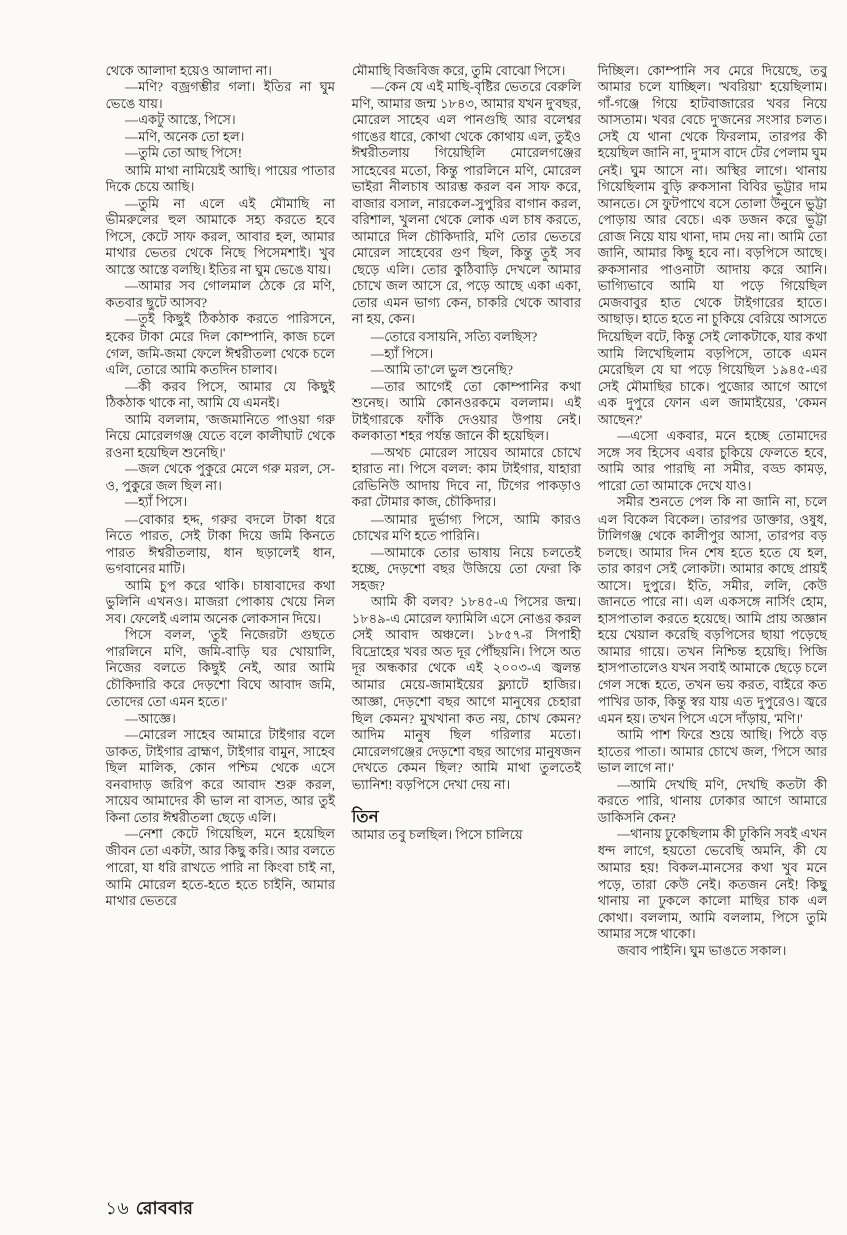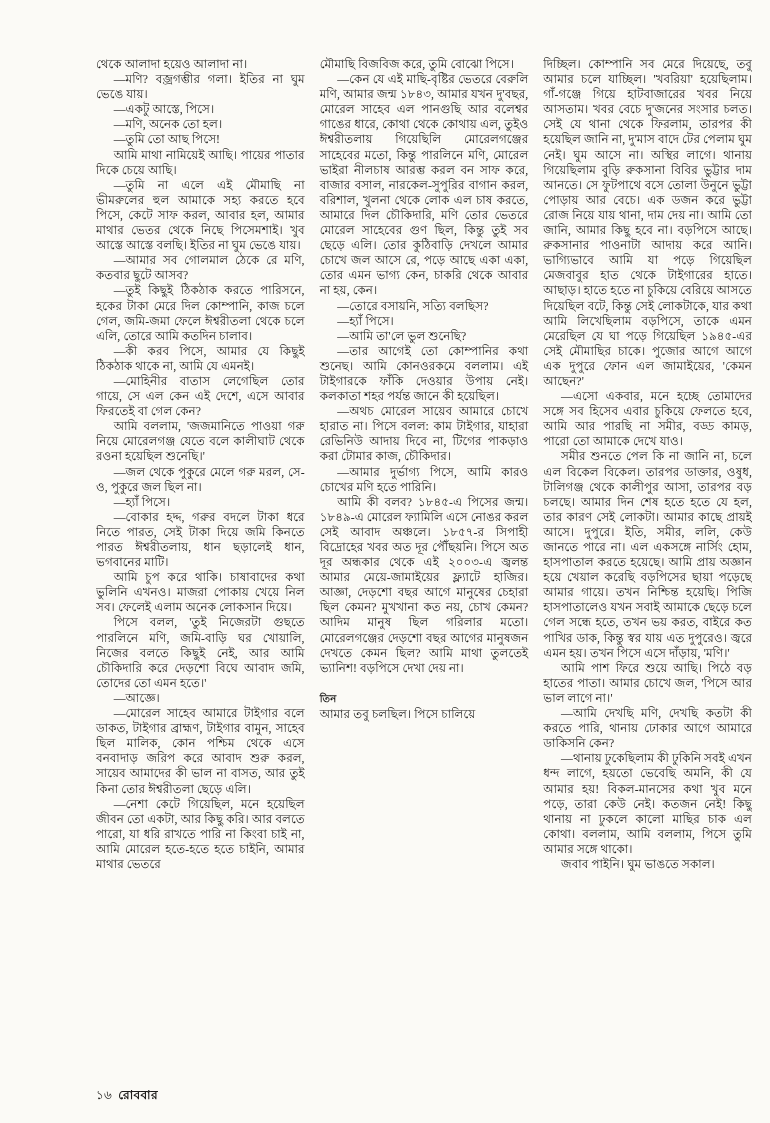--- a/index.html
+++ b/index.html
@@ -29,28 +29,28 @@
     min-width: 0;
     font-size: 11.8px;
     line-height: 15.1px;
     text-align: justify;
     letter-spacing: 0.1px;
   }
   .col p { text-indent: 1.5em; }
   .col p.noindent { text-indent: 0; }
   .section-heading {
     font-weight: bold;
-    font-size: 10px;
+    font-size: 15px;
     margin-top: 15px;
     margin-bottom: 1px;
   }
   .footer {
     position: absolute;
     left: 75px; top: 1086px;
-    font-size: 12px;
+    font-size: 16px;
     letter-spacing: 0.3px;
     display: flex;
     gap: 6px;
     align-items: flex-start;
   }
   .footer .mag { font-weight: bold; }
 </style>
 </head>
 <body>
 
@@ -60,40 +60,40 @@
         <p class="noindent">থেকে আলাদা হয়েও আলাদা না।</p>
         <p>—মণি? বজ্রগম্ভীর গলা। ইতির না ঘুম ভেঙে যায়।</p>
         <p>—একটু আস্তে, পিসে।</p>
         <p>—মণি, অনেক তো হল।</p>
         <p>—তুমি তো আছ পিসে!</p>
         <p>আমি মাথা নামিয়েই আছি। পায়ের পাতার দিকে চেয়ে আছি।</p>
         <p>—তুমি না এলে এই মৌমাছি না ভীমরুলের হুল আমাকে সহ্য করতে হবে পিসে, কেটে সাফ করল, আবার হল, আমার মাথার ভেতর থেকে নিছে পিসেমশাই। খুব আস্তে আস্তে বলছি। ইতির না ঘুম ভেঙে যায়।</p>
         <p>—আমার সব গোলমাল ঠেকে রে মণি, কতবার ছুটে আসব?</p>
         <p>—তুই কিছুই ঠিকঠাক করতে পারিসনে, হকের টাকা মেরে দিল কোম্পানি, কাজ চলে গেল, জমি-জমা ফেলে ঈশ্বরীতলা থেকে চলে এলি, তোরে আমি কতদিন চালাব।</p>
         <p>—কী করব পিসে, আমার যে কিছুই ঠিকঠাক থাকে না, আমি যে এমনই।</p>
-        <p>—মোহিনীর বাতাস লেগেছিল তোর গায়ে, সে এল কেন এই দেশে, এসে আবার ফিরতেই বা গেল কেন?</p>
         <p>আমি বললাম, 'জজমানিতে পাওয়া গরু নিয়ে মোরেলগঞ্জ যেতে বলে কালীঘাট থেকে রওনা হয়েছিল শুনেছি।'</p>
         <p>—জল থেকে পুকুরে মেলে গরু মরল, সে-ও, পুকুরে জল ছিল না।</p>
         <p>—হ্যাঁ পিসে।</p>
         <p>—বোকার হদ্দ, গরুর বদলে টাকা ধরে নিতে পারত, সেই টাকা দিয়ে জমি কিনতে পারত ঈশ্বরীতলায়, ধান ছড়ালেই ধান, ভগবানের মাটি।</p>
         <p>আমি চুপ করে থাকি। চাষাবাদের কথা ভুলিনি এখনও। মাজরা পোকায় খেয়ে নিল সব। ফেলেই এলাম অনেক লোকসান দিয়ে।</p>
         <p>পিসে বলল, 'তুই নিজেরটা গুছতে পারলিনে মণি, জমি-বাড়ি ঘর খোয়ালি, নিজের বলতে কিছুই নেই, আর আমি চৌকিদারি করে দেড়শো বিঘে আবাদ জমি, তোদের তো এমন হতে।'</p>
         <p>—আজ্ঞে।</p>
         <p>—মোরেল সাহেব আমারে টাইগার বলে ডাকত, টাইগার ব্রাহ্মণ, টাইগার বামুন, সাহেব ছিল মালিক, কোন পশ্চিম থেকে এসে বনবাদাড় জরিপ করে আবাদ শুরু করল, সায়েব আমাদের কী ভাল না বাসত, আর তুই কিনা তোর ঈশ্বরীতলা ছেড়ে এলি।</p>
         <p>—নেশা কেটে গিয়েছিল, মনে হয়েছিল জীবন তো একটা, আর কিছু করি। আর বলতে পারো, যা ধরি রাখতে পারি না কিংবা চাই না, আমি মোরেল হতে-হতে হতে চাইনি, আমার মাথার ভেতরে</p>
       </div>
       <div class="col">
         <p class="noindent">মৌমাছি বিজবিজ করে, তুমি বোঝো পিসে।</p>
         <p>—কেন যে এই মাছি-বৃষ্টির ভেতরে বেরুলি মণি, আমার জন্ম ১৮৪৩, আমার যখন দু'বছর, মোরেল সাহেব এল পানগুছি আর বলেশ্বর গাঙের ধারে, কোথা থেকে কোথায় এল, তুইও ঈশ্বরীতলায় গিয়েছিলি মোরেলগঞ্জের সাহেবের মতো, কিন্তু পারলিনে মণি, মোরেল ভাইরা নীলচাষ আরম্ভ করল বন সাফ করে, বাজার বসাল, নারকেল-সুপুরির বাগান করল, বরিশাল, খুলনা থেকে লোক এল চাষ করতে, আমারে দিল চৌকিদারি, মণি তোর ভেতরে মোরেল সাহেবের গুণ ছিল, কিন্তু তুই সব ছেড়ে এলি। তোর কুঠিবাড়ি দেখলে আমার চোখে জল আসে রে, পড়ে আছে একা একা, তোর এমন ভাগ্য কেন, চাকরি থেকে আবার না হয়, কেন।</p>
         <p>—তোরে বসায়নি, সত্যি বলছিস?</p>
         <p>—হ্যাঁ পিসে।</p>
         <p>—আমি তা'লে ভুল শুনেছি?</p>
         <p>—তার আগেই তো কোম্পানির কথা শুনেছ। আমি কোনওরকমে বললাম। এই টাইগারকে ফাঁকি দেওয়ার উপায় নেই। কলকাতা শহর পর্যন্ত জানে কী হয়েছিল।</p>
         <p>—অথচ মোরেল সায়েব আমারে চোখে হারাত না। পিসে বলল: কাম টাইগার, যাহারা রেভিনিউ আদায় দিবে না, টিগের পাকড়াও করা টোমার কাজ, চৌকিদার।</p>
         <p>—আমার দুর্ভাগ্য পিসে, আমি কারও চোখের মণি হতে পারিনি।</p>
+        <p>—আমাকে তোর ভাষায় নিয়ে চলতেই হচ্ছে, দেড়শো বছর উজিয়ে তো ফেরা কি সহজ?</p>
         <p>আমি কী বলব? ১৮৪৫-এ পিসের জন্ম। ১৮৪৯-এ মোরেল ফ্যামিলি এসে নোঙর করল সেই আবাদ অঞ্চলে। ১৮৫৭-র সিপাহী বিদ্রোহের খবর অত দূর পৌঁছয়নি। পিসে অত দূর অন্ধকার থেকে এই ২০০৩-এ জ্বলন্ত আমার মেয়ে-জামাইয়ের ফ্ল্যাটে হাজির। আজ্ঞা, দেড়শো বছর আগে মানুষের চেহারা ছিল কেমন? মুখখানা কত নয়, চোখ কেমন? আদিম মানুষ ছিল গরিলার মতো। মোরেলগঞ্জের দেড়শো বছর আগের মানুষজন দেখতে কেমন ছিল? আমি মাথা তুলতেই ভ্যানিশ! বড়পিসে দেখা দেয় না।</p>
         <div class="section-heading">তিন</div>
         <p class="noindent">আমার তবু চলছিল। পিসে চালিয়ে</p>
       </div>
       <div class="col">
         <p class="noindent">দিচ্ছিল। কোম্পানি সব মেরে দিয়েছে, তবু আমার চলে যাচ্ছিল। 'খবরিয়া' হয়েছিলাম। গাঁ-গঞ্জে গিয়ে হাটবাজারের খবর নিয়ে আসতাম। খবর বেচে দু'জনের সংসার চলত। সেই যে থানা থেকে ফিরলাম, তারপর কী হয়েছিল জানি না, দু'মাস বাদে টের পেলাম ঘুম নেই। ঘুম আসে না। অস্থির লাগে। থানায় গিয়েছিলাম বুড়ি রুকসানা বিবির ভুট্টার দাম আনতে। সে ফুটপাথে বসে তোলা উনুনে ভুট্টা পোড়ায় আর বেচে। এক ডজন করে ভুট্টা রোজ নিয়ে যায় থানা, দাম দেয় না। আমি তো জানি, আমার কিছু হবে না। বড়পিসে আছে। রুকসানার পাওনাটা আদায় করে আনি। ভাগ্যিভাবে আমি যা পড়ে গিয়েছিল মেজবাবুর হাত থেকে টাইগারের হাতে। আছাড়। হাতে হতে না চুকিয়ে বেরিয়ে আসতে দিয়েছিল বটে, কিন্তু সেই লোকটাকে, যার কথা আমি লিখেছিলাম বড়পিসে, তাকে এমন মেরেছিল যে ঘা পড়ে গিয়েছিল ১৯৪৫-এর সেই মৌমাছির চাকে। পুজোর আগে আগে এক দুপুরে ফোন এল জামাইয়ের, 'কেমন আছেন?'</p>
         <p>—এসো একবার, মনে হচ্ছে তোমাদের সঙ্গে সব হিসেব এবার চুকিয়ে ফেলতে হবে, আমি আর পারছি না সমীর, বড্ড কামড়, পারো তো আমাকে দেখে যাও।</p>
         <p>সমীর শুনতে পেল কি না জানি না, চলে এল বিকেল বিকেল। তারপর ডাক্তার, ওষুধ, টালিগঞ্জ থেকে কালীপুর আসা, তারপর বড় চলছে। আমার দিন শেষ হতে হতে যে হল, তার কারণ সেই লোকটা। আমার কাছে প্রায়ই আসে। দুপুরে। ইতি, সমীর, ললি, কেউ জানতে পারে না। এল একসঙ্গে নার্সিং হোম, হাসপাতাল করতে হয়েছে। আমি প্রায় অজ্ঞান হয়ে খেয়াল করেছি বড়পিসের ছায়া পড়েছে আমার গায়ে। তখন নিশ্চিন্ত হয়েছি। পিজি হাসপাতালেও যখন সবাই আমাকে ছেড়ে চলে গেল সন্ধে হতে, তখন ভয় করত, বাইরে কত পাখির ডাক, কিন্তু স্বর যায় এত দুপুরেও। জ্বরে এমন হয়। তখন পিসে এসে দাঁড়ায়, 'মণি।'</p>
         <p>আমি পাশ ফিরে শুয়ে আছি। পিঠে বড় হাতের পাতা। আমার চোখে জল, 'পিসে আর ভাল লাগে না।'</p>
         <p>—আমি দেখছি মণি, দেখছি কতটা কী করতে পারি, থানায় ঢোকার আগে আমারে ডাকিসনি কেন?</p>

